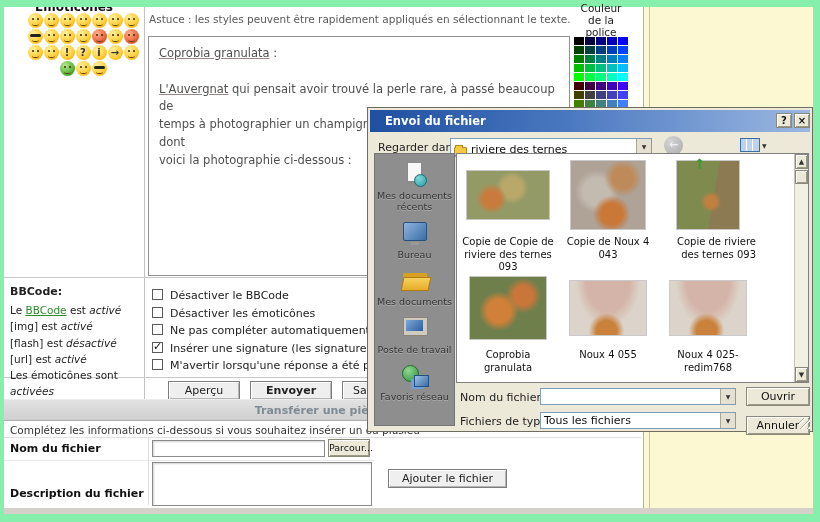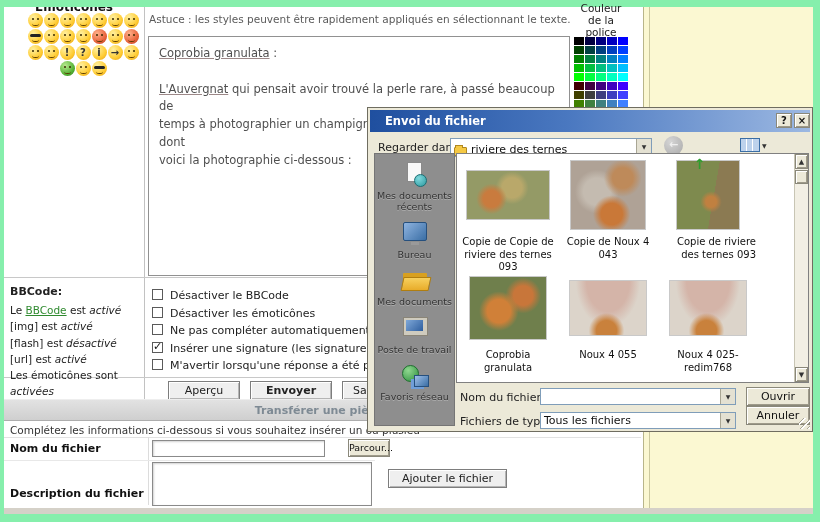--- a/index.html
+++ b/index.html
@@ -240,21 +240,21 @@
   <div class="abs fbtn" style="left:342px;top:381px;width:118px;text-align:left;padding-left:10px;">Sauvegar</div>
 
   <div class="abs attachbar">Transférer une pièce j</div>
   <div class="abs intro">Complétez les informations ci-dessous si vous souhaitez insérer un ou plusieu</div>
   <div class="abs hdiv" style="left:4px;top:437px;width:637px;background:#E2E2E2;"></div>
   <div class="abs vdiv" style="left:148px;top:437px;height:68px;background:#DCDCDC;"></div>
   <div class="abs hdiv" style="left:4px;top:460px;width:371px;background:#E8E8E8;"></div>
 
   <div class="abs flabel" style="left:10px;top:442px;">Nom du fichier</div>
   <input class="abs sunken" style="left: 152px; top: 440px; width: 173px; height: 17px; font-size: 11px;" value="">
-  <div class="abs xbtn" style="left:348px;top:439px;width:42px;height:18px;font-size:9.5px;line-height:16px;">Parcour...</div>
+  <div class="abs xbtn" style="left:328px;top:439px;width:42px;height:18px;font-size:9.5px;line-height:16px;">Parcour...</div>
 
   <div class="abs flabel" style="left:10px;top:487px;">Description du fichier</div>
   <div class="abs sunken" style="left:152px;top:462px;width:220px;height:44px;"></div>
   <div class="abs fbtn" style="left:388px;top:469px;width:119px;">Ajouter le fichier</div>
 
   <div class="abs dialog">
     <div class="abs titlebar">
       <span>Envoi du fichier</span>
     </div>
     <div class="abs xbtn tbtn" style="left:408px;top:5px;">?</div>
@@ -350,17 +350,17 @@
       <span></span>
       <span class="carow">▼</span>
     </div>
     <div class="abs xbtn" style="left:378px;top:279px;width:64px;height:19px;font-size:11px;line-height:17px;">Ouvrir</div>
 
     <div class="abs dfield-label" style="left:92px;top:307px;">Fichiers de type :</div>
     <div class="abs xcombo" style="left:172px;top:304px;width:196px;height:17px;">
       <span>Tous les fichiers</span>
       <span class="carow">▼</span>
     </div>
-    <div class="abs xbtn" style="left:378px;top:298px;width:64px;height:19px;font-size:11px;line-height:17px;">Annuler</div>
+    <div class="abs xbtn" style="left:378px;top:308px;width:64px;height:19px;font-size:11px;line-height:17px;">Annuler</div>
 
     <div class="abs grip"></div>
   </div>
 </div>
 
 </body></html>

